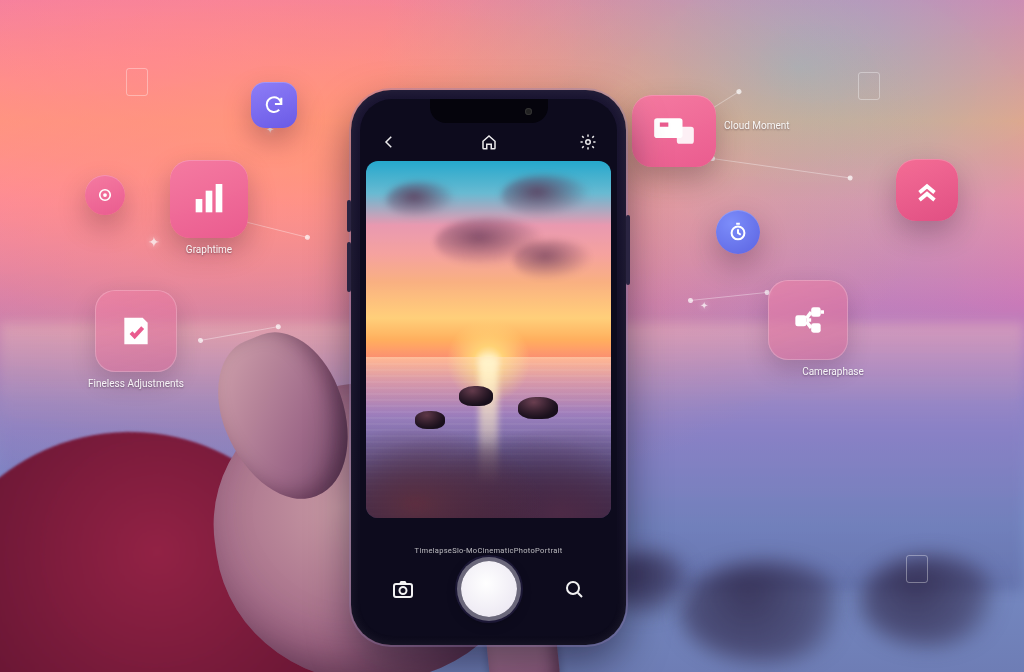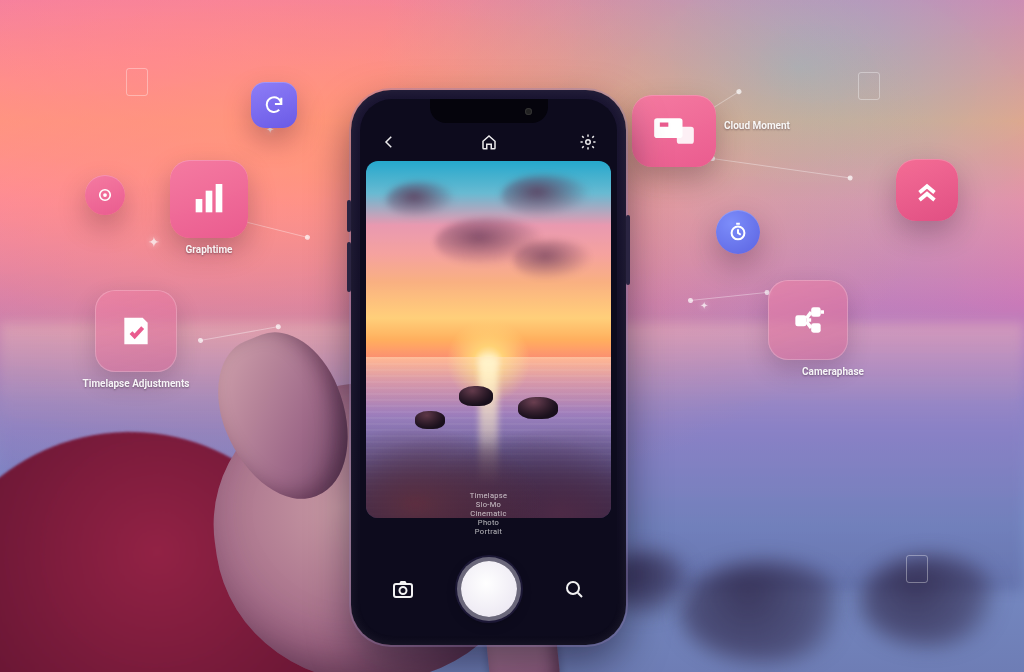--- a/index.html
+++ b/index.html
@@ -125,24 +125,23 @@
   }
   .vf-fg {
     position:absolute; left:-8px; right:-8px; bottom:-8px; height:44%;
     background:
       radial-gradient(ellipse 180px 110px at 22% 86%, #5a2f40, transparent 70%),
       radial-gradient(ellipse 200px 120px at 78% 92%, #4c2a45, transparent 72%),
       radial-gradient(ellipse 280px 160px at 50% 110%, #2a1830, transparent 70%);
   }
 
   .mode-row {
-    position:absolute; left:0; right:0; bottom:100px; height:24px;
-    display:flex; justify-content:flex-end; align-items:center;
+    position:absolute; left:0; right:0; bottom:74px; height:24px;
+    display:flex; justify-content:center; align-items:center;
     padding:0 6px;
-    flex-direction:column;
   }
   .mode {
     font-size:7.5px; letter-spacing:0.3px; color:rgba(255,255,255,0.7);
     text-transform:capitalize;
   }
 
   .bottombar {
     position:absolute; left:0; right:0; bottom:12px; height:70px;
     display:flex; align-items:center; justify-content:space-between;
     padding:0 28px;
@@ -164,21 +163,21 @@
   }
   .tile svg { stroke:#fff; fill:none; stroke-width:2.2; }
   .tile.pink   { background: linear-gradient(160deg,#f07ba0,#e55e8e); }
   .tile.pink2  { background: linear-gradient(160deg,#ef6f95,#dc5182); }
   .tile.violet { background: linear-gradient(160deg,#8e7ff2,#6a5be0); }
   .tile.bluish { background: radial-gradient(circle at 35% 30%,#7d8df5,#5c63dc); }
   .tile.glass  { background: linear-gradient(160deg,rgba(236,130,165,0.55),rgba(210,100,145,0.5)); box-shadow:0 10px 24px rgba(40,10,40,0.2), inset 0 0 0 1px rgba(255,255,255,0.22); }
 
   .tile-label {
     position:absolute; text-align:center; color:rgba(255,255,255,0.92);
-    font-size:10px; font-weight:700; white-space:nowrap;
+    font-size:10px; font-weight:400; white-space:nowrap;
     text-shadow:0 1px 2px rgba(30,10,30,0.4);
   }
 
   .sparkle {
     position:absolute; color:rgba(255,255,255,0.7); font-size:14px;
     text-shadow:0 0 6px rgba(255,255,255,0.6);
   }
   .ghost-frame {
     position:absolute; width:22px; height:28px; border:1.5px solid rgba(255,255,255,0.35);
     border-radius:3px;
@@ -238,21 +237,21 @@
     </svg>
   </div>
   <div class="tile-label" style="left:170px; top:244px; width:78px;">Graphtime</div>
 
   <div class="tile glass" style="left:95px; top:290px; width:82px; height:82px;" title="Adjust">
     <svg viewBox="0 0 24 24" width="40" height="40">
       <path d="M5 4h11l3 3v13H5z" fill="#fff" stroke="none"></path>
       <path d="M9 13l2.2 2.2L16 10" stroke="#e55e8e" stroke-width="2.4"></path>
     </svg>
   </div>
-  <div class="tile-label" style="left:70px; top:378px; width:132px;">Timelapse Adjustments</div>
+  <div class="tile-label" style="left:70px; top:378px; width:132px;">Fineless Adjustments</div>
 
   <div class="tile pink" style="left:632px; top:95px; width:84px; height:72px;" title="Cloud Moment">
     <svg viewBox="0 0 32 24" width="46" height="34">
       <rect x="2" y="3" width="20" height="14" rx="2" fill="#fff" stroke="none"></rect>
       <rect x="18" y="9" width="12" height="12" rx="2" fill="#fff" stroke="none" opacity="0.9"></rect>
       <rect x="6" y="6" width="6" height="3" fill="#e55e8e" stroke="none"></rect>
     </svg>
   </div>
   <div class="tile-label" style="left:724px; top:120px;">Cloud Moment</div>
 

